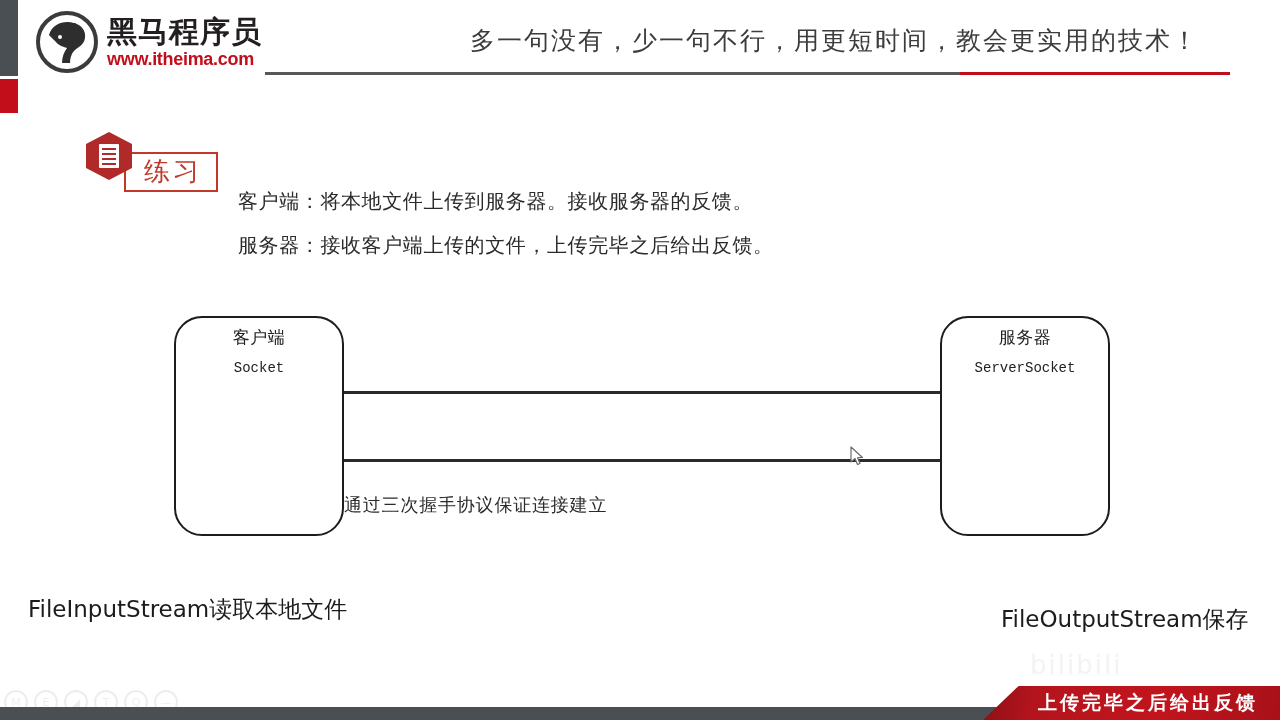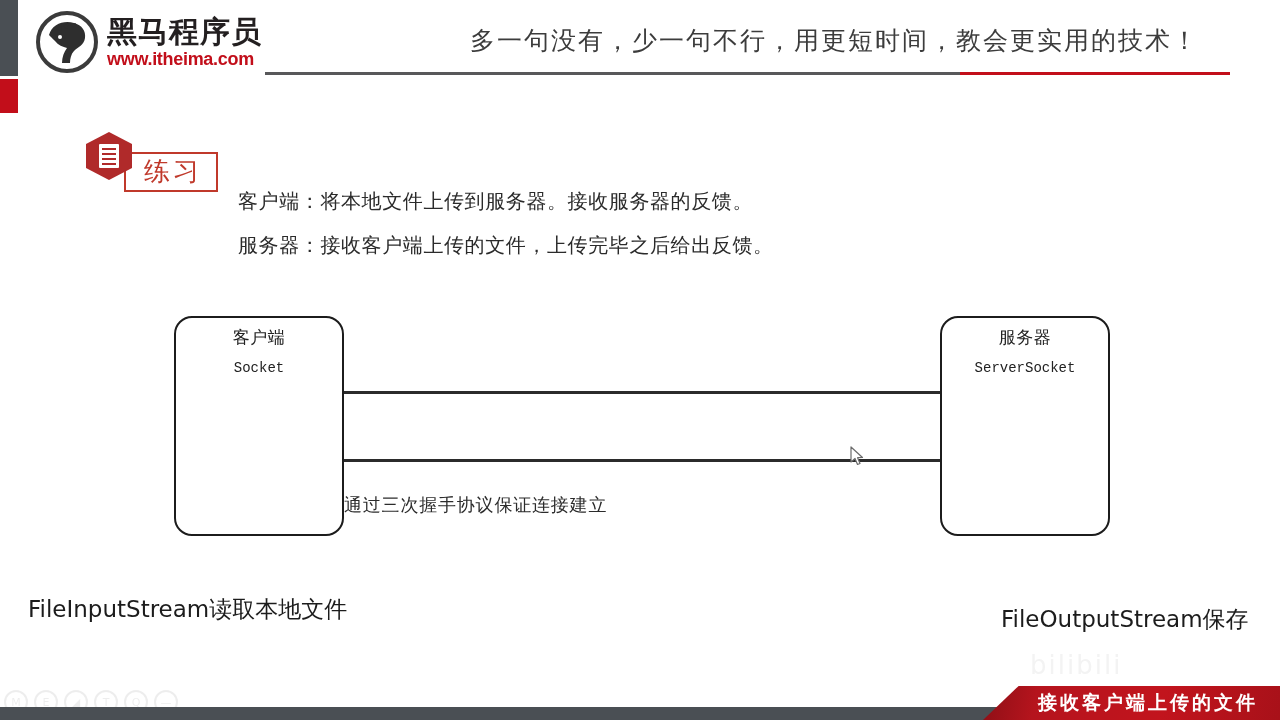--- a/index.html
+++ b/index.html
@@ -118,21 +118,21 @@
     font-size: 20px; color: #2b2b2b;
     letter-spacing: 0.6px; white-space: nowrap;
     font-family: "DejaVu Sans", "Liberation Sans", sans-serif;
   }
   .body-line.l1 { top: 188px; }
   .body-line.l2 { top: 232px; }
 
   .node {
     position: absolute;
     border: 2px solid #1c1c1c;
-    border-radius: 18px;
+    border-radius: 28px;
     background: #ffffff;
     display: flex; flex-direction: column;
     align-items: center;
     padding-top: 8px;
   }
   .node-client { left: 174px; top: 316px; width: 170px; height: 220px; }
   .node-server { left: 940px; top: 316px; width: 170px; height: 220px; align-items: center; }
   .node-cn {
     font-size: 17px; color: #222; letter-spacing: 0.5px;
     font-family: "DejaVu Sans", "Liberation Sans", sans-serif;
@@ -281,21 +281,21 @@
     <div class="c">◢</div>
     <div class="c">T</div>
     <div class="c">Q</div>
     <div class="c">—</div>
   </div>
 
   <div class="wm-bili">bilibili</div>
 
   <div class="bottom-gray"></div>
   <div class="bottom-red">
-    <span class="bottom-red-text">接收客户端上传的文件</span>
+    <span class="bottom-red-text">上传完毕之后给出反馈</span>
   </div>
 
   <div class="cursor">
     <svg width="16" height="22" viewBox="0 0 16 22" aria-hidden="true">
       <path d="M1 1 L1 16 L5 12.5 L7.5 18.5 L10 17.5 L7.6 11.7 L12.5 11.5 Z" fill="#ffffff" stroke="#6b6b6b" stroke-width="1.2" stroke-linejoin="round"></path>
     </svg>
   </div>
 
 </div>
 

